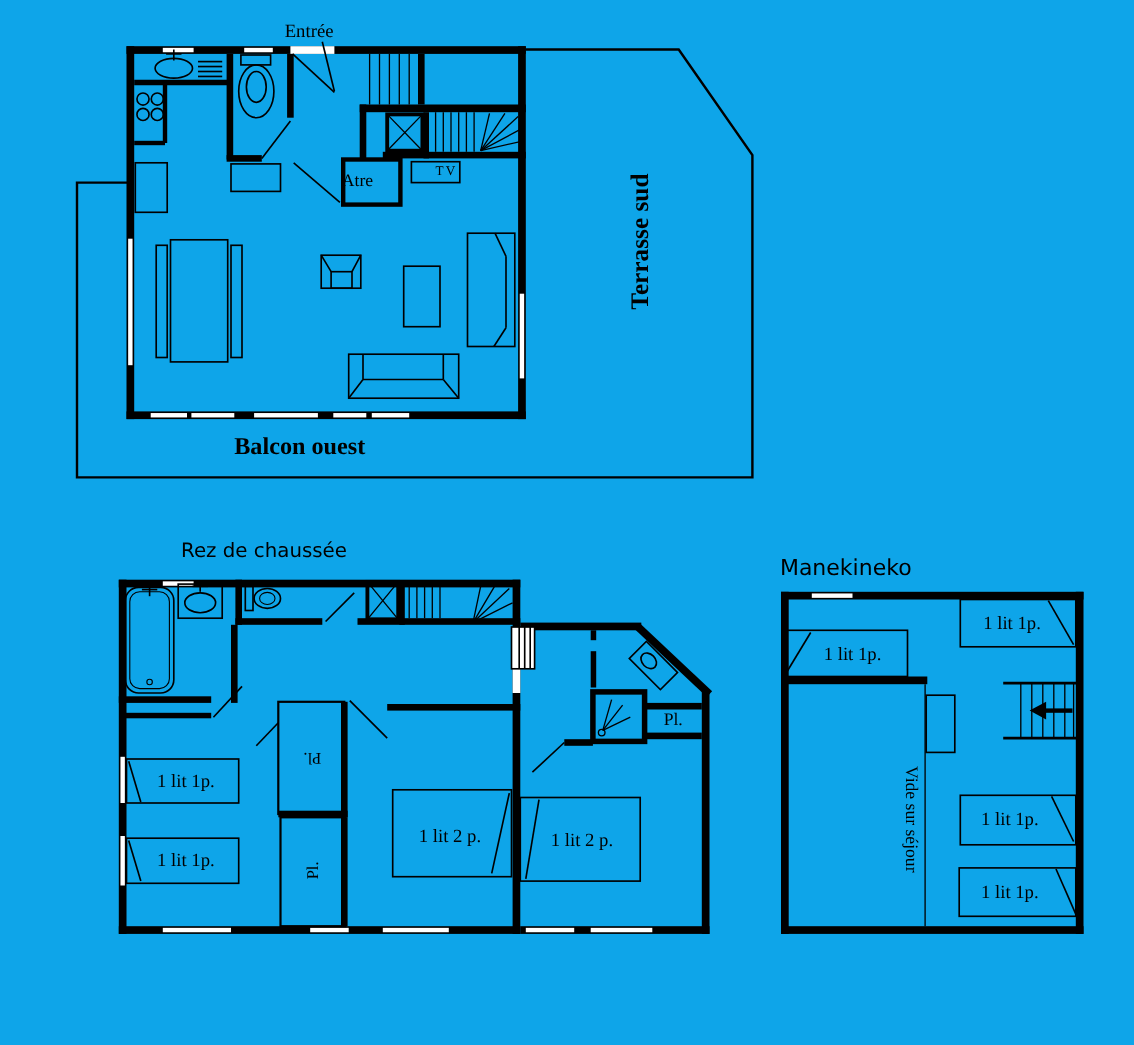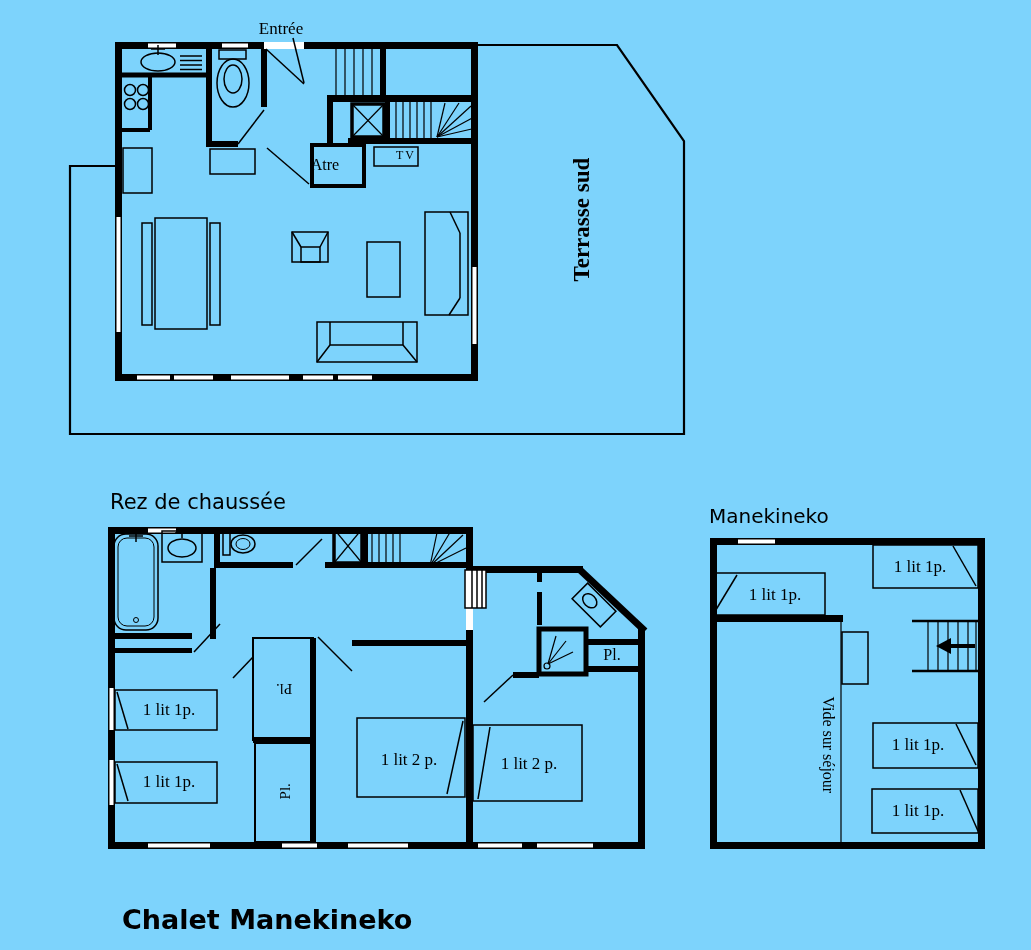--- a/index.html
+++ b/index.html
@@ -1,26 +1,26 @@
 <!DOCTYPE html>
 <html><head>
 <meta charset="utf-8">
 <style>
   html,body{margin:0;padding:0;background:#fff;}
-  .canvas{position:relative;width:1031px;height:950px;background:#7dd3fc;overflow:hidden;}
+  .canvas{position:relative;width:1031px;height:950px;background:#0ea5e9;overflow:hidden;}
   svg{position:absolute;left:0;top:0;}
   .lbl{position:absolute;color:#000;text-align:center;white-space:nowrap;
        font-family:"Liberation Serif", serif;line-height:1.1;}
   .serif17{font-size:17px;}
   .serif16{font-size:16px;}
   .serif15{font-size:15px;}
   .serif12{font-size:12px;letter-spacing:2px;}
   .bserif22{font-size:22px;font-weight:bold;}
   .bserif23{font-size:23px;font-weight:bold;}
-  .sans21{font-family:"DejaVu Sans", sans-serif;font-size:21px;text-align:left;}
+  .sans21{font-family:"DejaVu Sans", sans-serif;font-size:18px;text-align:center;}
   .sans20{font-family:"DejaVu Sans", sans-serif;font-size:20px;text-align:left;}
   .sansTitle{font-family:"DejaVu Sans", sans-serif;font-size:27px;font-weight:bold;text-align:left;}
   .rotCCW{transform:rotate(-90deg);transform-origin:center center;}
   .rotCW{transform:rotate(90deg);transform-origin:center center;}
   .rot180{transform:rotate(180deg);transform-origin:center center;}
 </style>
 </head>
 <body>
 
 <div class="canvas">
@@ -338,32 +338,32 @@
     </g>
     <rect x="842" y="632" width="26" height="52" stroke-width="1.5"></rect>
     <line x1="841" y1="622" x2="841" y2="842" stroke-width="1.2"></line>
   </g>
 </svg>
 
 <div class="lbl serif17" style="left:241px;top:20px;width:80px;">Entrée</div>
 <div class="lbl serif16" style="left:299px;top:156px;width:52px;">Atre</div>
 <div class="lbl serif12" style="left:374px;top:149px;width:64px;">TV</div>
 <div class="lbl bserif23 rotCCW" style="left:502px;top:207px;width:160px;">Terrasse sud</div>
+<div class="lbl bserif22" style="left:190px;top:394px;width:165px;">Balcon ouest</div>
 
 <div class="lbl sans21" style="left:110px;top:491px;width:260px;">Rez de chaussée</div>
 <div class="lbl serif17" style="left:119px;top:701px;width:100px;">1 lit 1p.</div>
 <div class="lbl serif17" style="left:119px;top:773px;width:100px;">1 lit 1p.</div>
 <div class="lbl serif17" style="left:359px;top:751px;width:100px;">1 lit 2 p.</div>
 <div class="lbl serif17" style="left:479px;top:755px;width:100px;">1 lit 2 p.</div>
 <div class="lbl serif15 rot180" style="left:264px;top:680px;width:40px;">Pl.</div>
 <div class="lbl serif15 rotCCW" style="left:265px;top:783px;width:40px;">Pl.</div>
 <div class="lbl serif16" style="left:592px;top:646px;width:40px;">Pl.</div>
 
 <div class="lbl sans20" style="left:709px;top:505px;width:160px;">Manekineko</div>
 <div class="lbl serif17" style="left:725px;top:586px;width:100px;">1 lit 1p.</div>
 <div class="lbl serif17" style="left:870px;top:558px;width:100px;">1 lit 1p.</div>
 <div class="lbl serif17" style="left:868px;top:736px;width:100px;">1 lit 1p.</div>
 <div class="lbl serif17" style="left:868px;top:802px;width:100px;">1 lit 1p.</div>
 <div class="lbl serif16 rotCW" style="left:763px;top:736px;width:130px;">Vide sur séjour</div>
 
-<div class="lbl sansTitle" style="left:122px;top:905px;width:340px;">Chalet Manekineko</div>
 
 </div>
 
 </body></html>

